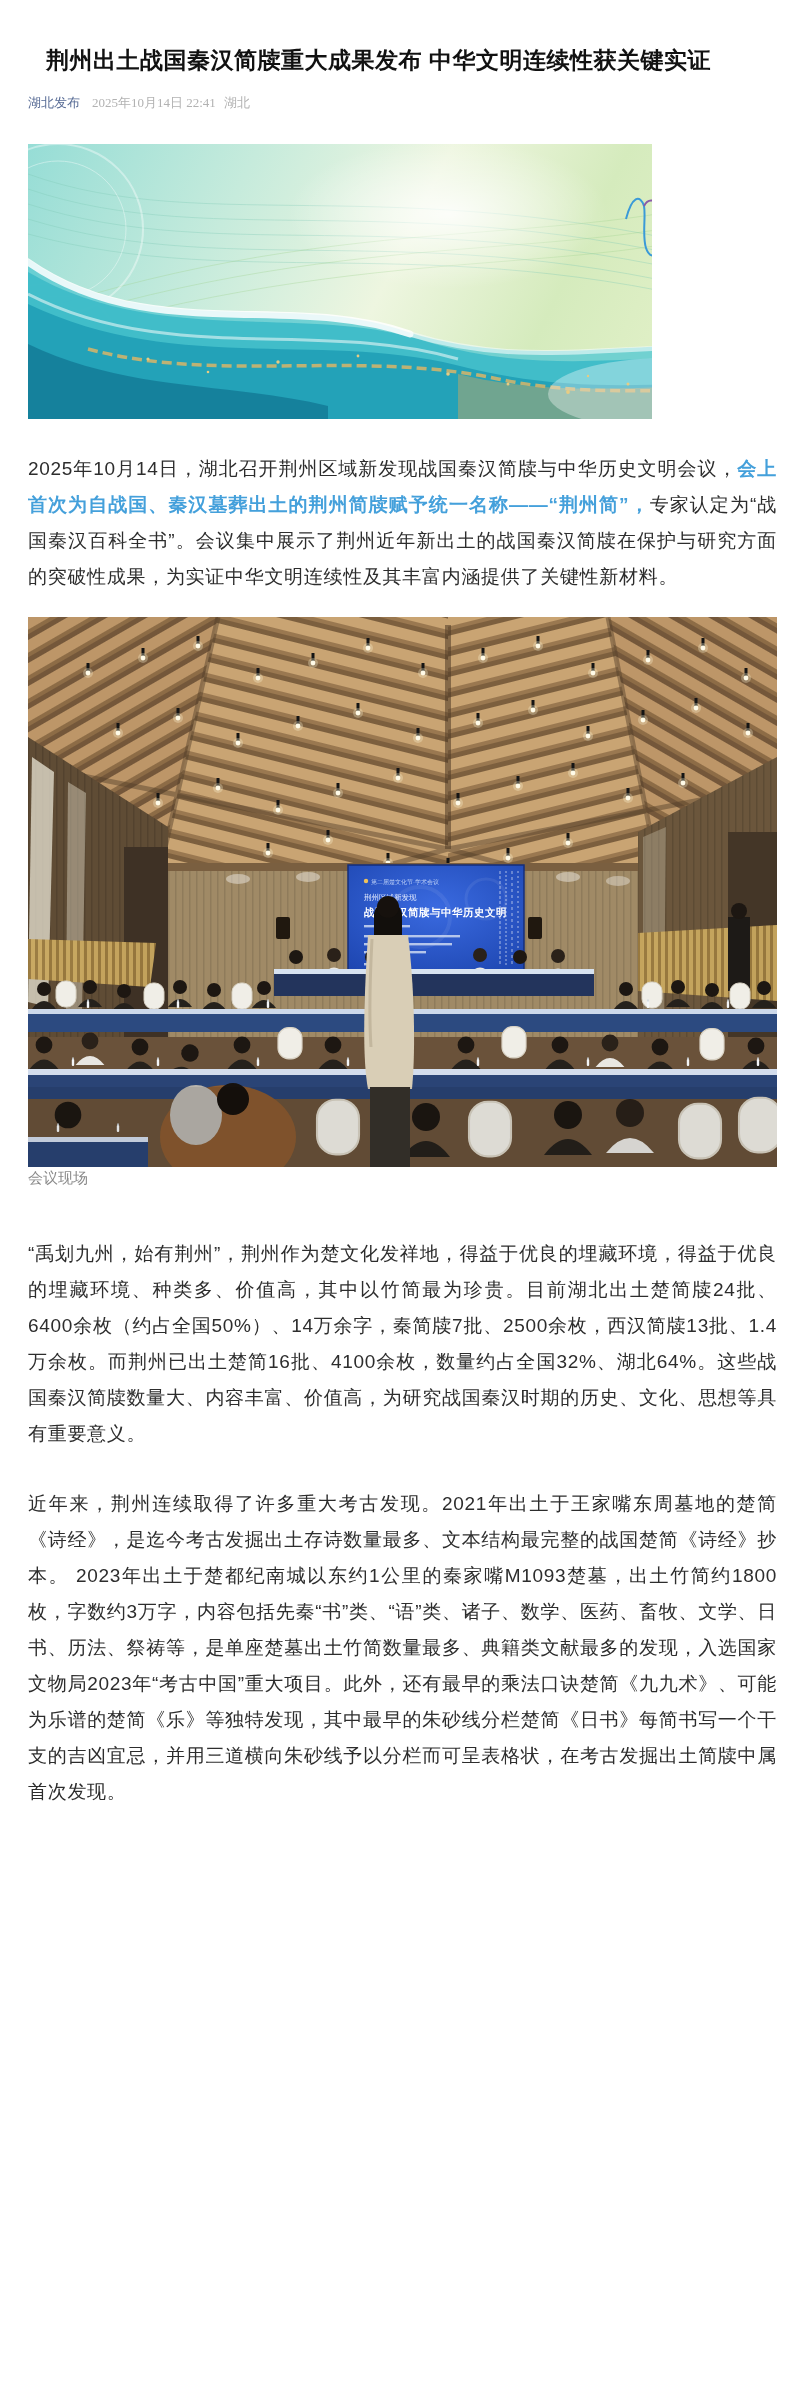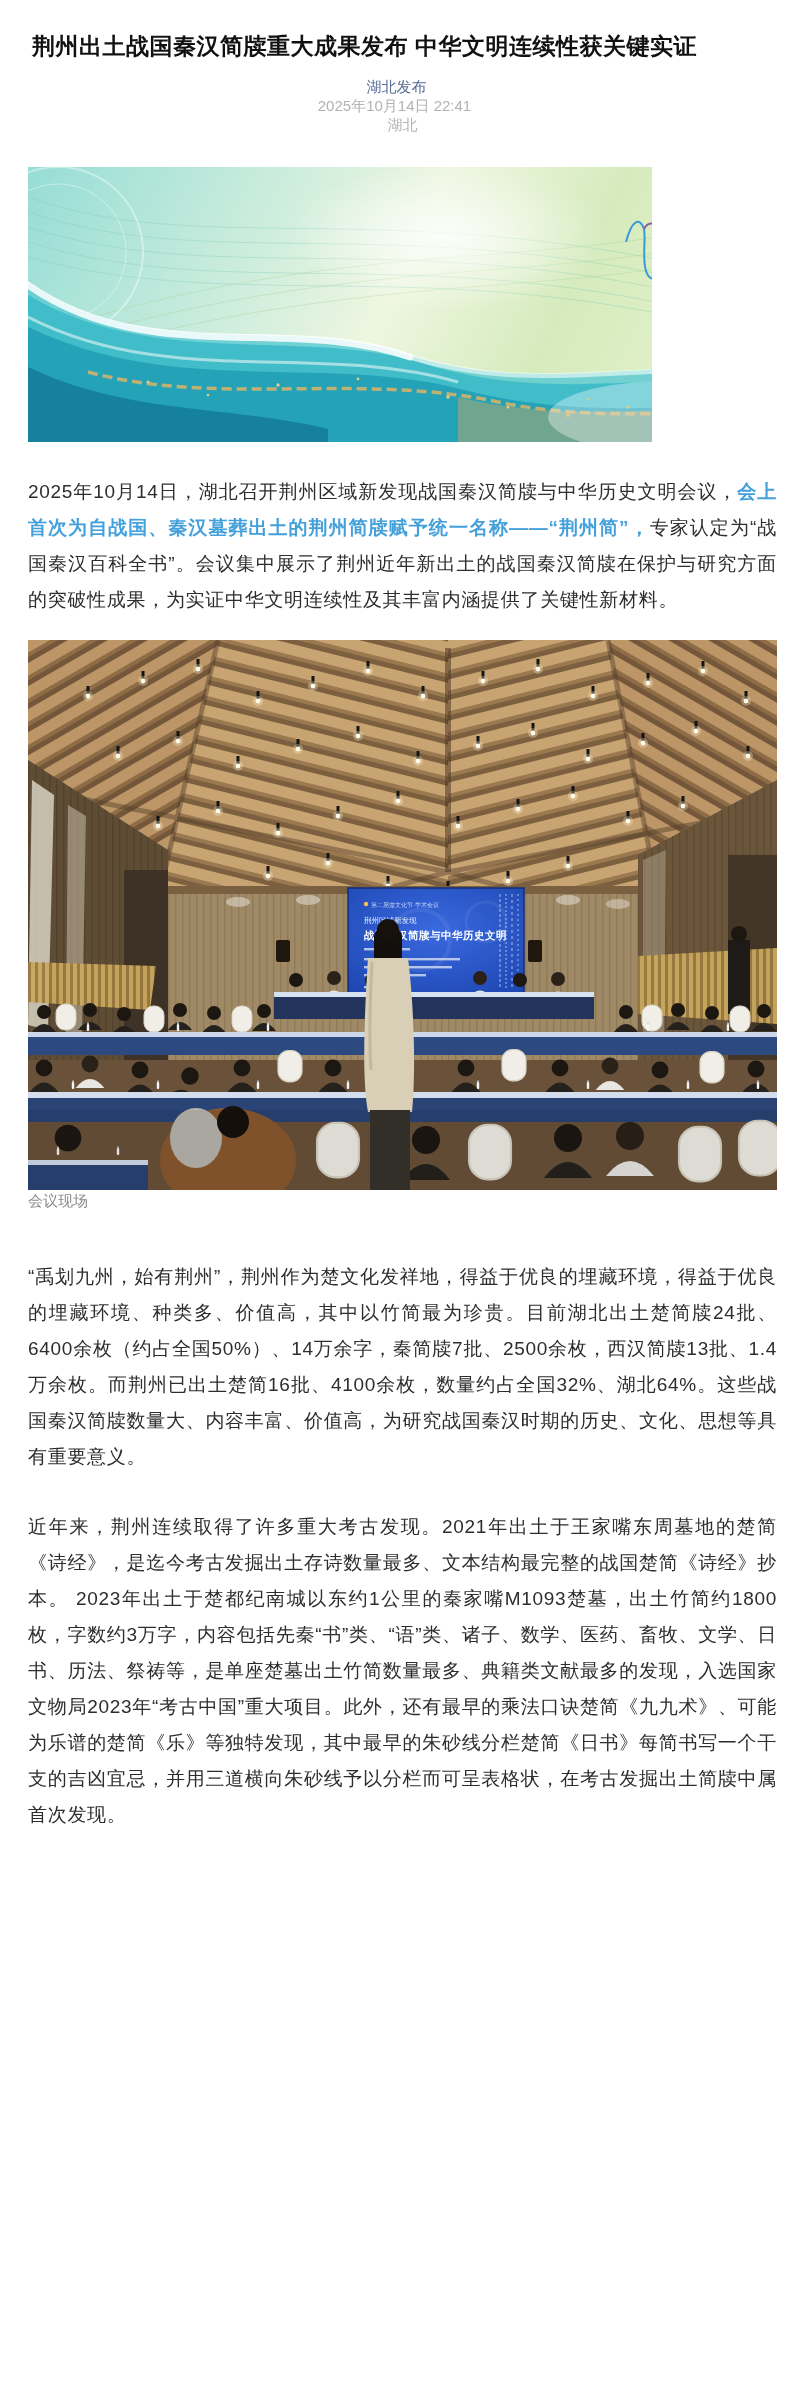--- a/index.html
+++ b/index.html
@@ -1,22 +1,22 @@
 <!DOCTYPE html>
 <html><head>
 <meta charset="utf-8">
 <style>
   * { box-sizing: border-box; }
   html,body { margin:0; padding:0; background:#ffffff; }
   body { width:805px; font-family:"Liberation Sans","DejaVu Sans",sans-serif; }
   .page { width:805px; padding:26px 28px 8px 28px; }
-  .title { font-size:23px; line-height:32px; font-weight:700; color:#111111; letter-spacing:0.5px; margin:4px; }
-  .meta { margin-top:16px; font-size:15px; color:#b2b2b2; display:flex; align-items:center;flex-direction:column; }
+  .title { font-size:23px; line-height:32px; font-weight:700; color:#111111; letter-spacing:0.5px; margin:18px; }
+  .meta { margin-top:16px; font-size:13px; color:#b2b2b2; display:flex; align-items:center; }
   .meta .account { color:#576b95; margin-right:12px; cursor:pointer; }
-  .meta .time { margin-right:16px; }
+  .meta .time { margin-right:8px;font-family:Liberation Serif, serif; }
   .banner-wrap { margin-top:32px; width:624px; height:275px; position:relative; overflow:hidden; }
   .banner-wrap svg { display:block; }
   .para { width:749px; font-size:19px; line-height:36px; color:#2d2d2d; letter-spacing:0.7px;
           text-align:justify; margin:34px 0 0 0; }
   .para.first { margin-top:32px; }
   .hl { color:#44a0db; font-weight:700; }
   .photo-wrap { margin-top:22px; width:749px; height:550px; overflow:hidden; }
   .photo-wrap svg { display:block; }
   .caption { font-size:15px; line-height:21px; color:#8a8a8a; }
   .caption + .para { margin-top:48px; }

